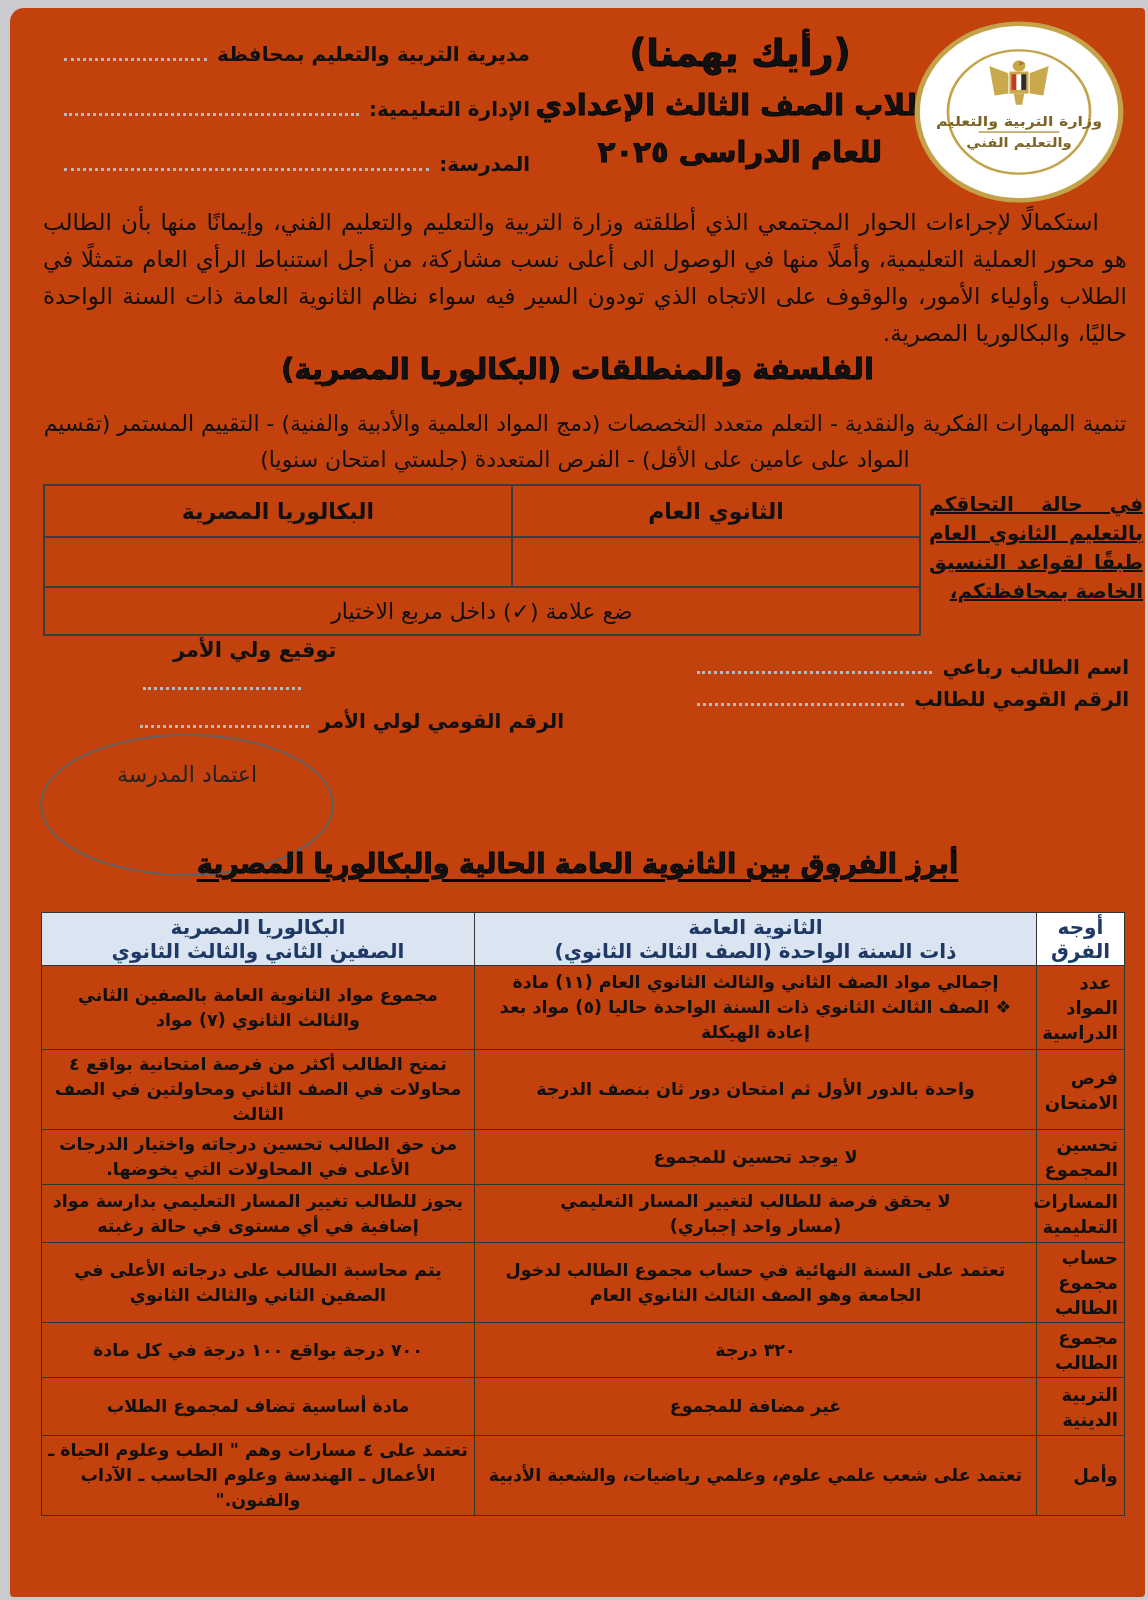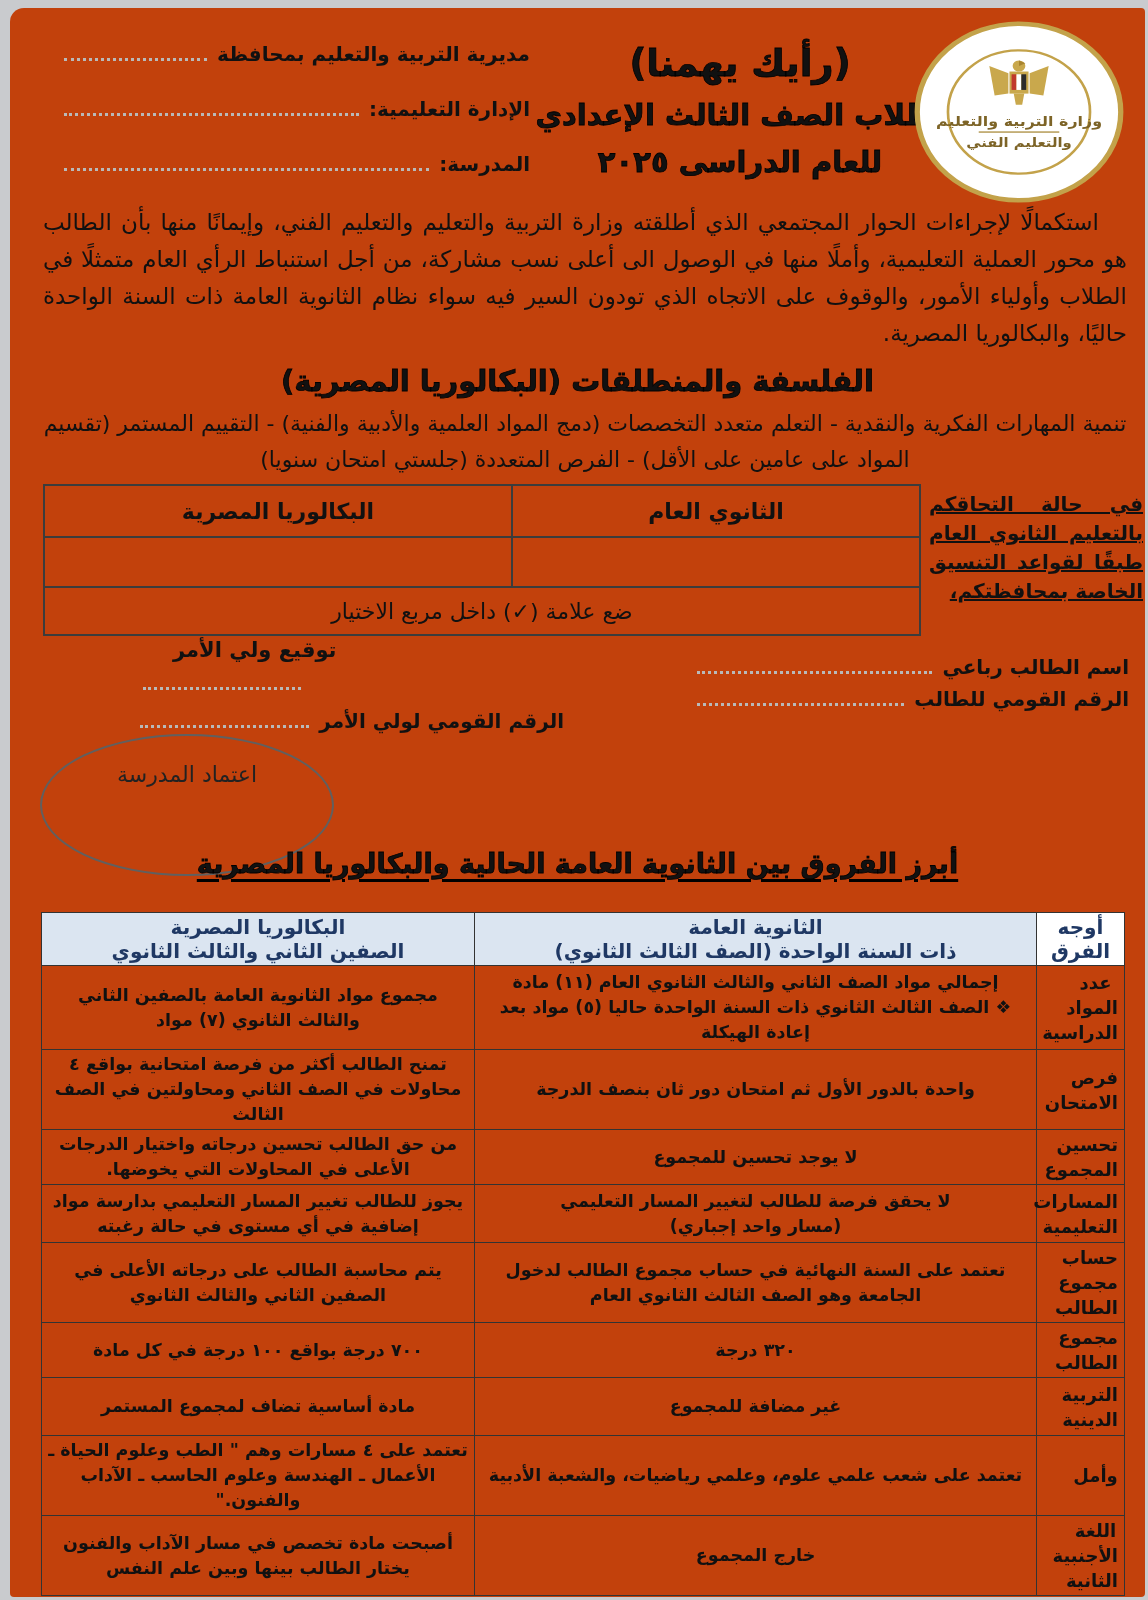--- a/index.html
+++ b/index.html
@@ -7,32 +7,32 @@
   body { background:#c9cbce; font-family:"DejaVu Sans", sans-serif; color:#111; }
   .page { position:absolute; left:10px; top:8px; right:3px; bottom:3px;
           background:#c2410c; border-radius:14px 4px 4px 4px; overflow:hidden; }
 
   
   .hdr-fields { position:absolute; left:48px; top:28px; width:472px; }
   .hdr-row { display:flex; align-items:flex-end; margin-bottom:25px; height:30px; }
   .hdr-row .lbl { font-weight:bold; font-size:20px; white-space:nowrap; }
   .leader { flex:1; border-bottom:3px dotted #b9b9b9; margin:0 10px 5px 6px; height:20px; }
 
-  .hdr-title { position:absolute; left:520px; top:24px; width:420px; text-align:center;margin-top:10px; }
+  .hdr-title { position:absolute; left:520px; top:24px; width:420px; text-align:center; }
   .heavy { font-weight:900; -webkit-text-stroke:0.8px #000; }
   .t1 { font-size:37px; }
   .t2 { font-size:29px; margin-top:13px; }
   .t3 { font-size:29px; margin-top:13px; }
 
   .seal { position:absolute; left:903px; top:12px; width:212px; height:184px; }
 
   
   .intro { position:absolute; left:33px; top:196px; width:1084px;
            font-size:23px; line-height:37px; text-align:justify; text-indent:28px; }
-  .phil-title { position:absolute; left:0; top:344px; width:100%; text-align:center; font-size:29px;margin-top:12px; }
+  .phil-title { position:absolute; left:0; top:344px; width:100%; text-align:center; font-size:29px; }
   .phil-text { position:absolute; left:33px; top:398px; width:1084px; text-align:center;
                font-size:22px; line-height:36px; }
 
   
   .choice-zone { position:absolute; left:31px; top:476px; width:1104px; display:flex; }
   .choice-note { width:222px; font-size:20px; font-weight:bold; line-height:29px;
                  text-align:justify; padding:6px 2px 0 6px;text-decoration:underline; }
   .choice-table { width:876px; border-collapse:collapse; table-layout:fixed; margin-right:2px; }
   .choice-table th, .choice-table td { border:2px solid #3c3c3c; text-align:center; vertical-align:middle; }
   .choice-table th { font-size:22px; font-weight:bold; height:52px; }
@@ -216,28 +216,23 @@
       <td class="c-bacc">يتم محاسبة الطالب على درجاته الأعلى في الصفين الثاني والثالث الثانوي</td>
     </tr>
     <tr class="r6">
       <td class="c-aspect">مجموع الطالب</td>
       <td class="c-general">٣٢٠ درجة</td>
       <td class="c-bacc">٧٠٠ درجة بواقع ١٠٠ درجة في كل مادة</td>
     </tr>
     <tr class="r7">
       <td class="c-aspect">التربية الدينية</td>
       <td class="c-general">غير مضافة للمجموع</td>
-      <td class="c-bacc">مادة أساسية تضاف لمجموع المستمر</td>
+      <td class="c-bacc">مادة أساسية تضاف لمجموع الطلاب</td>
     </tr>
     <tr class="r8">
       <td class="c-aspect">وأمل</td>
       <td class="c-general">تعتمد على شعب علمي علوم، وعلمي رياضيات، والشعبة الأدبية</td>
       <td class="c-bacc">تعتمد على ٤ مسارات وهم " الطب وعلوم الحياة ـ الأعمال ـ الهندسة وعلوم الحاسب ـ الآداب والفنون."</td>
     </tr>
-    <tr class="r9">
-      <td class="c-aspect">اللغة الأجنبية الثانية</td>
-      <td class="c-general">خارج المجموع</td>
-      <td class="c-bacc">أصبحت مادة تخصص في مسار الآداب والفنون يختار الطالب بينها وبين علم النفس</td>
-    </tr>
   </tbody>
     </table>
 
 </div>
 
 </body></html>

